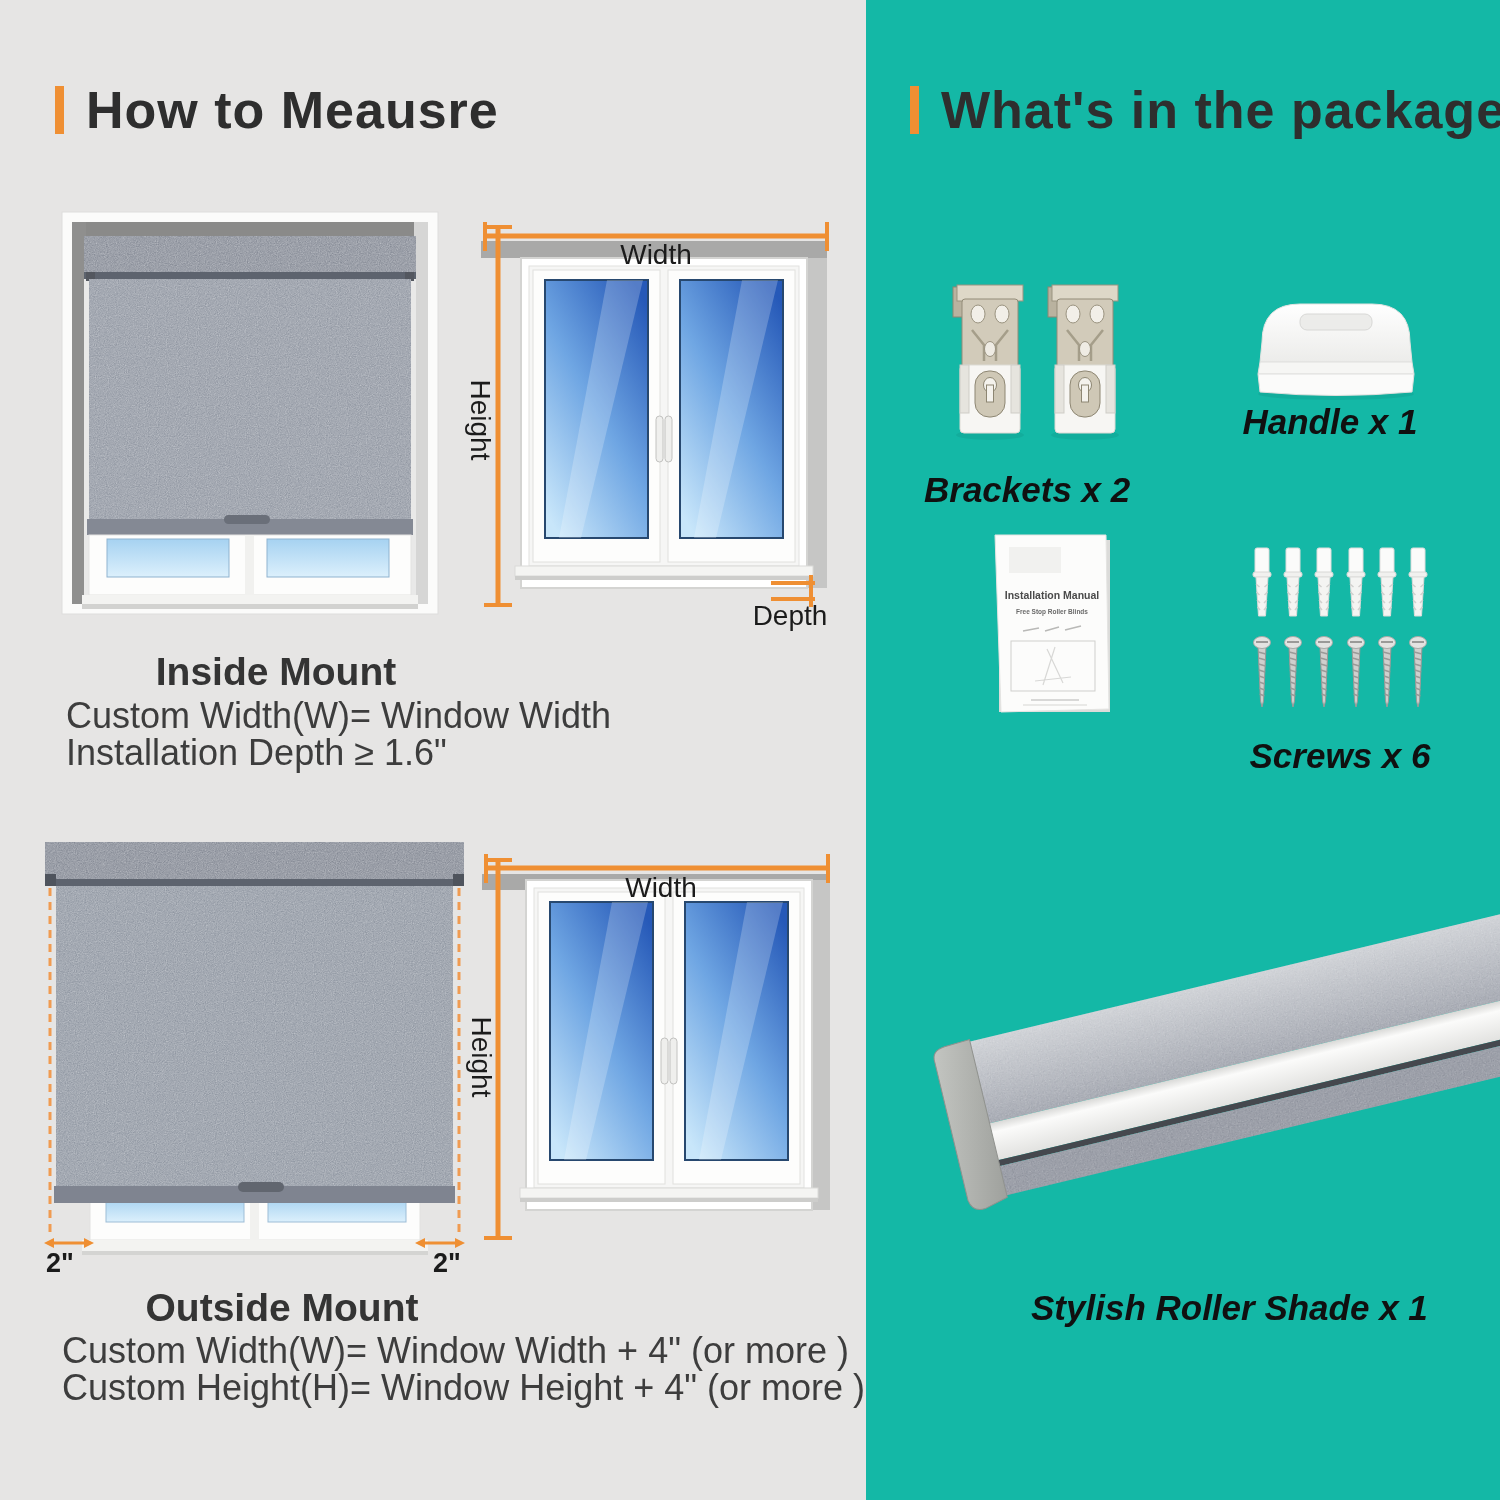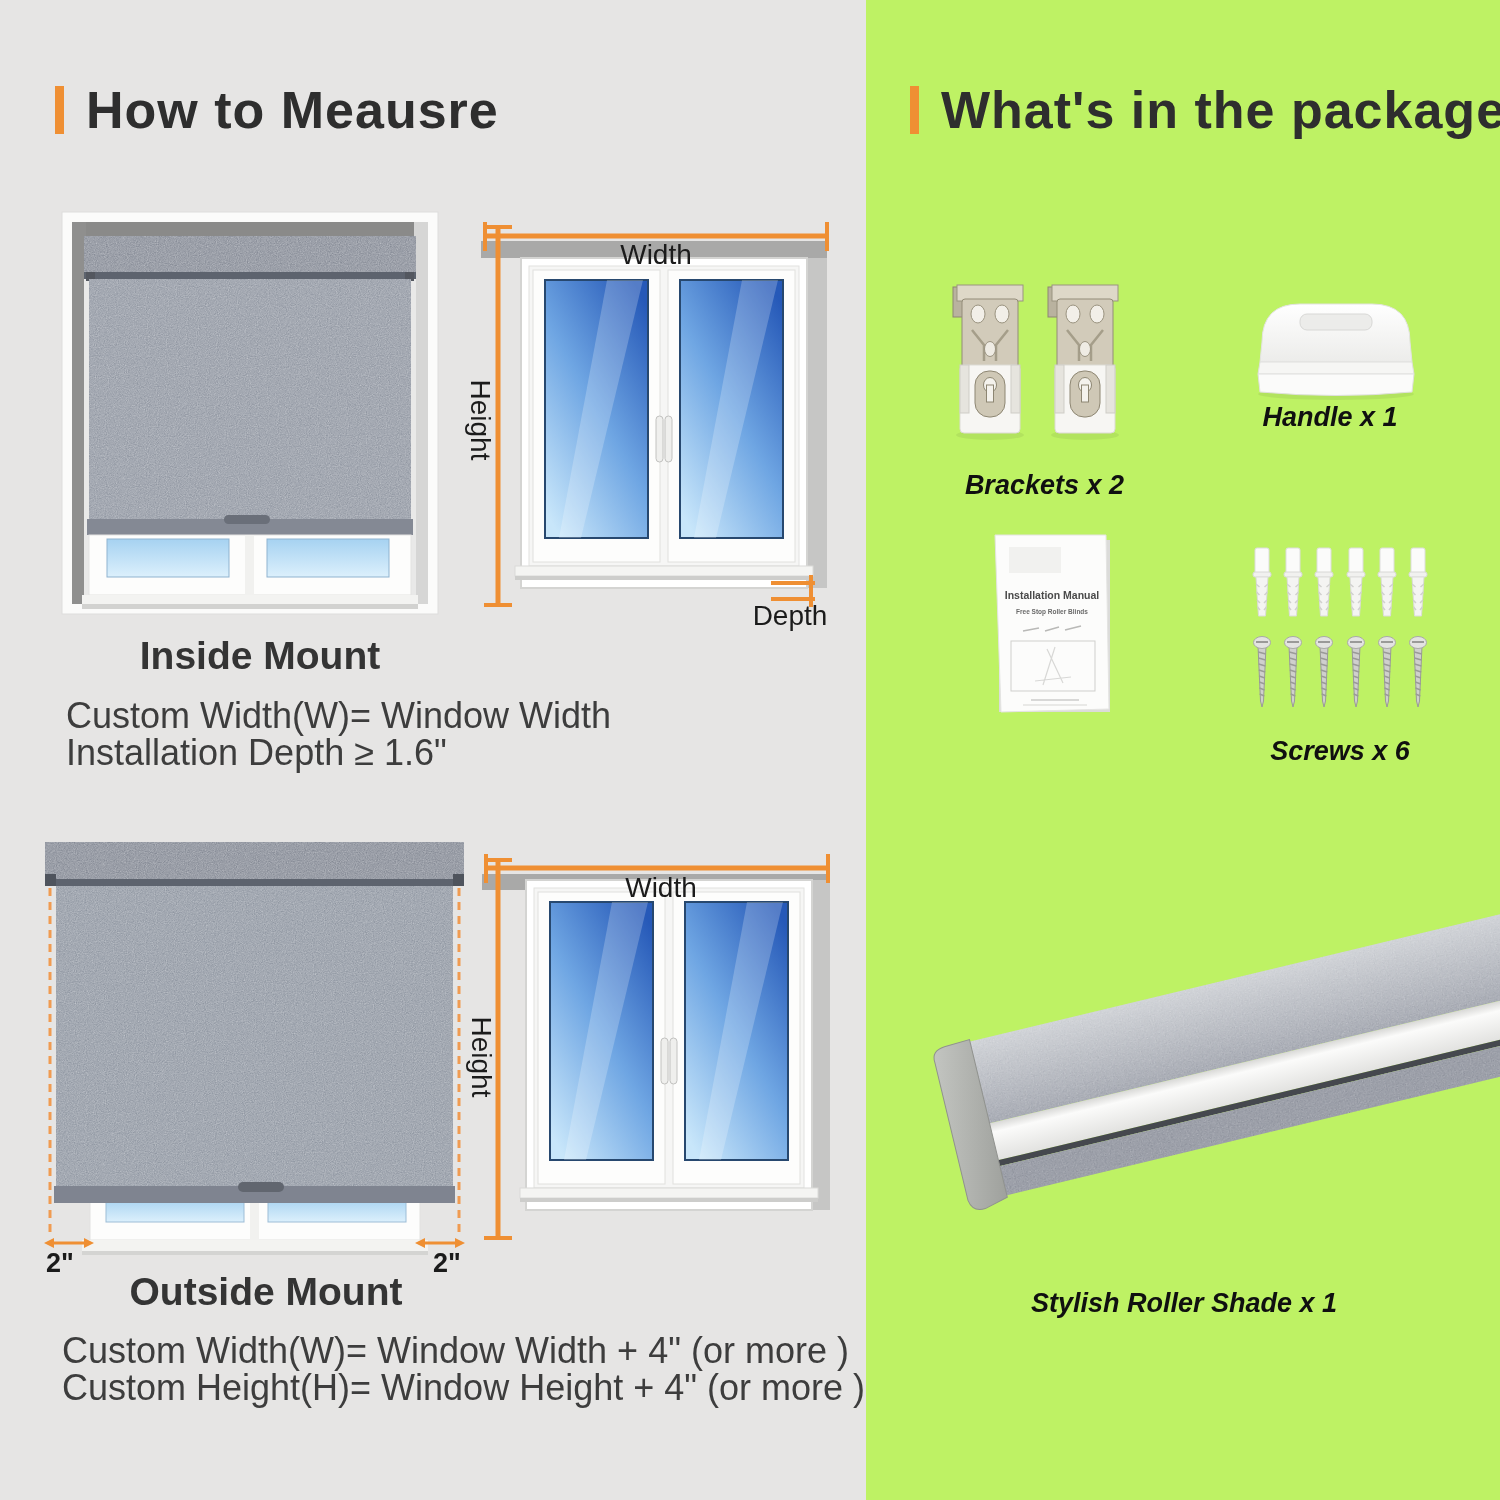--- a/index.html
+++ b/index.html
@@ -1,26 +1,26 @@
 <!DOCTYPE html>
 <html><head>
 <meta charset="utf-8">
 <style>
   html,body{margin:0;padding:0;background:#fff;}
   .canvas{position:relative;width:1500px;height:1500px;overflow:hidden;
           font-family:"Liberation Sans",sans-serif;}
   .panel{position:absolute;top:0;height:1500px;}
   .panel.left{left:0;width:866px;background:#e6e5e4;}
-  .panel.right{left:866px;width:634px;background:#bef264;}
+  .panel.right{left:866px;width:634px;background:#14b8a6;}
   .sec-header{position:absolute;display:flex;align-items:center;}
   .accent-bar{display:inline-block;width:9px;height:48px;background:#EF8F33;margin-right:22px;}
   .sec-title{font-size:52px;font-weight:700;color:#2e2e2e;letter-spacing:1px;white-space:nowrap;margin:0;}
-  .mount-heading{position:absolute;font-size:39px;font-weight:700;color:#343434;text-align:center;margin:0;}
+  .mount-heading{position:absolute;font-size:39px;font-weight:700;color:#343434;text-align:center;margin:16px;}
   .specs{position:absolute;color:#3d3d3d;font-size:36px;line-height:37px;}
-  .pkg-label{position:absolute;font-size:27px;font-weight:700;font-style:italic;color:#101010;text-align:center;white-space:nowrap;}
+  .pkg-label{position:absolute;font-size:35px;font-weight:700;font-style:italic;color:#101010;text-align:center;white-space:nowrap;}
   svg{position:absolute;left:0;top:0;}
   svg text{font-family:"Liberation Sans",sans-serif;}
   .oline{stroke:#EF8F33;stroke-width:5;fill:none;}
   .ocap{stroke:#EF8F33;stroke-width:4;fill:none;}
   .odash{stroke:#F09B51;stroke-width:3;fill:none;stroke-dasharray:8 6;}
   .mlabel{font-size:28px;fill:#1b1b1b;}
   .gaplabel{font-size:27px;font-weight:700;fill:#1b1b1b;}
 </style>
 </head>
 <body>

